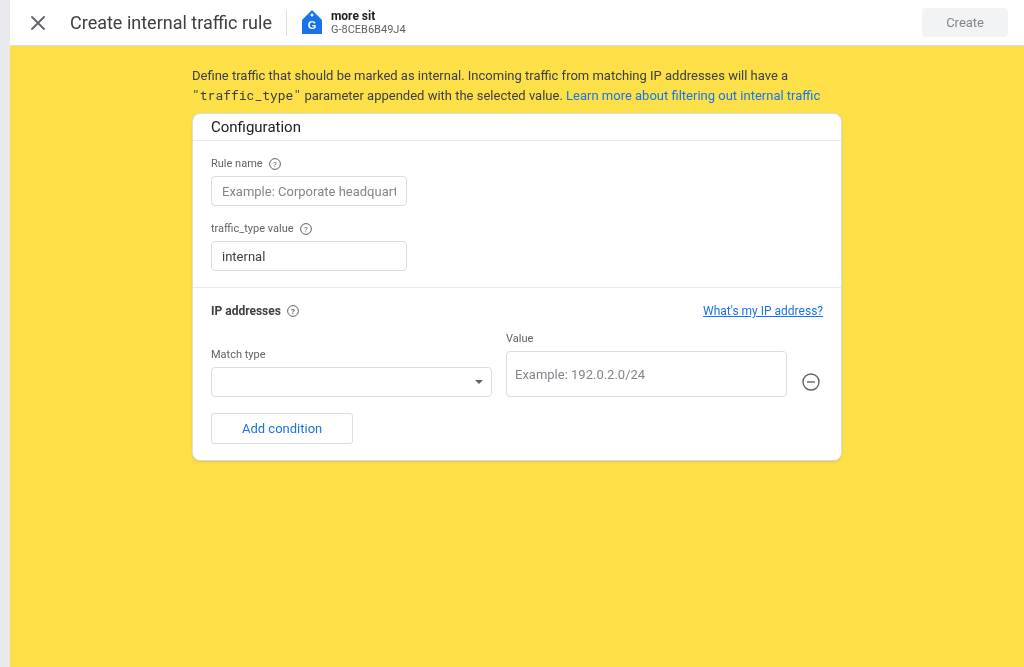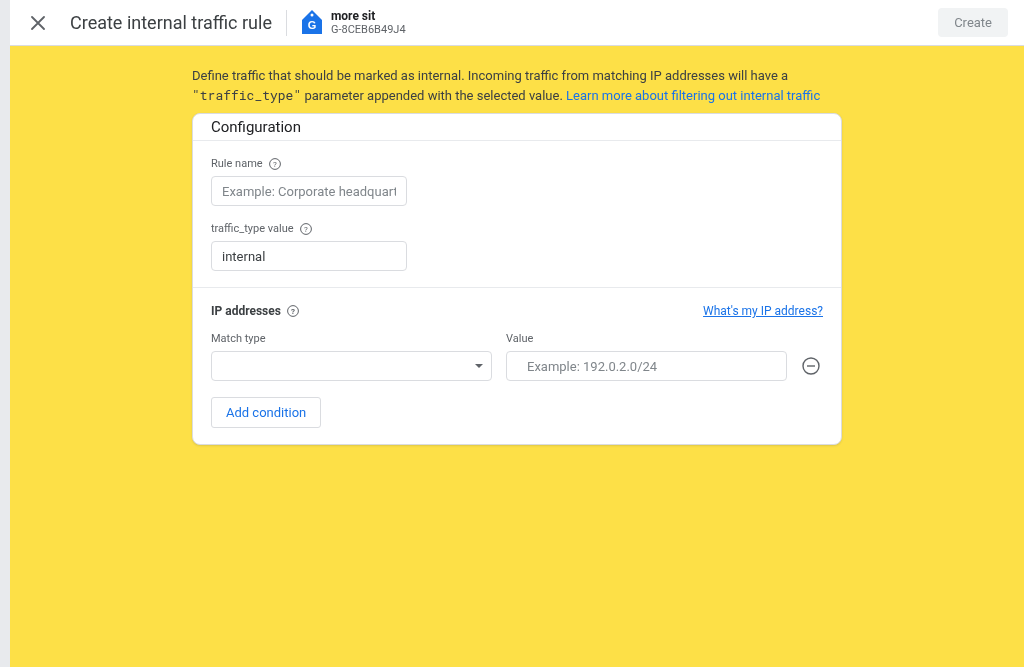--- a/index.html
+++ b/index.html
@@ -76,21 +76,21 @@
     .tag-id {
       font-size: 11px;
       color: #5f6368;
     }
     .create-btn {
       margin-left: auto;
       background: #f1f3f4;
       color: #80868b;
       border: none;
       border-radius: 4px;
-      padding: 7px 16px;
+      padding: 7px 24px;
       font-size: 13px;
       font-family: inherit;
       cursor: default;
     }
     .content {
       flex: 1;
       overflow-y: auto;
       padding: 20px 0;
       display: flex;
       flex-direction: column;
@@ -201,45 +201,45 @@
       position: absolute;
       right: 8px;
       top: 50%;
       transform: translateY(-50%);
       border-left: 4px solid transparent;
       border-right: 4px solid transparent;
       border-top: 4px solid #5f6368;
     }
     .value-input {
       width: 281px;
-      height: 30px;
+      height: 46px;
       border: 1px solid #dadce0;
       border-radius: 4px;
-      padding: 0 20px;
+      padding: 0 8px;
       font-size: 13px;
       font-family: inherit;
       color: #3c4043;
       outline: none;
     }
     .value-input::placeholder { color: #80868b; }
     .remove-btn {
       width: 20px; height: 20px;
       display: flex; align-items: center; justify-content: center;
       color: #5f6368;
       cursor: pointer;
       margin-bottom: 5px;
     }
     .add-condition {
       border: 1px solid #dadce0;
       border-radius: 3px;
       background: #fff;
       color: #1a73e8;
       font-size: 13px;
       font-family: inherit;
-      padding: 7px 14px;
+      padding: 7px 30px;
       cursor: pointer;
     }
   </style>
 </head>
 <body>
 
 <div class="left-strip"></div>
 <div class="page">
   <div class="header">
     <div class="close-btn">

